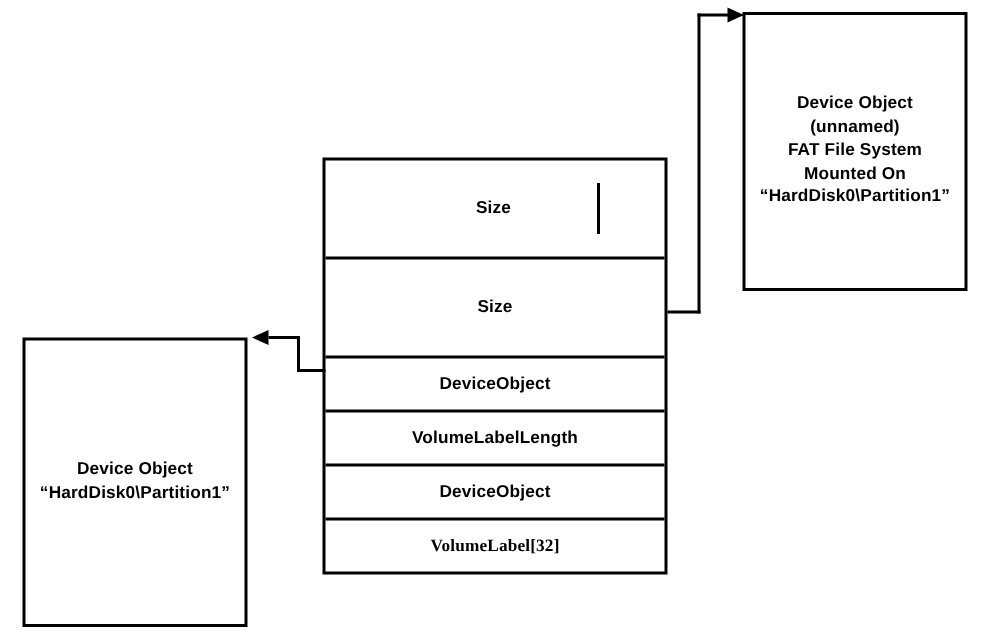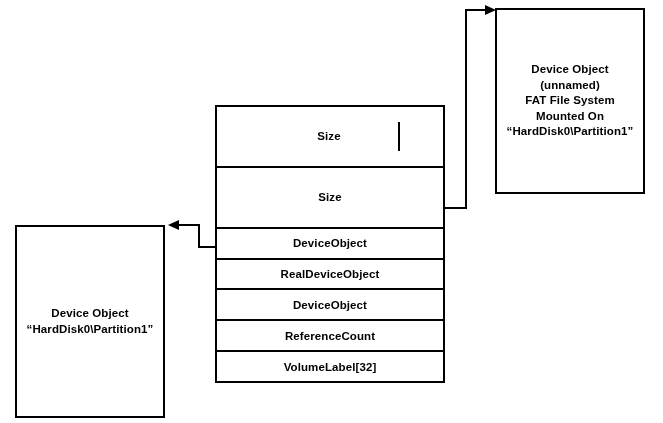--- a/index.html
+++ b/index.html
@@ -52,21 +52,21 @@
     flex-direction: column;
   }
   .struct-row {
     box-sizing: border-box;
     flex: 1 1 0;
     border-bottom: 2px solid #000000;
     display: flex;
     align-items: center;
     justify-content: center;
   }
-  .struct-row:last-child { border-bottom: none; }
+  .struct-row:last-child { border-bottom: none; font-family: Liberation Serif, serif; }
   .struct-row.split { padding: 15px; }
   .struct-cell {
     box-sizing: border-box;
     height: 100%;
     display: flex;
     align-items: center;
     justify-content: center;
     text-align: center;
   }
   .struct-cell.left {
@@ -124,30 +124,27 @@
       <div class="struct-cell right">
         <span class="field-label">Size</span>
       </div>
     </div>
 
     <div class="struct-row">
       <span class="field-label">DeviceObject</span>
     </div>
 
     <div class="struct-row">
-      <span class="field-label">RealDeviceObject</span>
+      <span class="field-label">VolumeLabelLength</span>
     </div>
 
     <div class="struct-row">
       <span class="field-label">DeviceObject</span>
     </div>
 
-    <div class="struct-row">
-      <span class="field-label">ReferenceCount</span>
-    </div>
 
     <div class="struct-row">
       <span class="field-label">VolumeLabel[32]</span>
     </div>
 
   </div>
 
   <div class="obj-box" style="left:495px; top:8px; width:150px; height:186px;">
     <div class="box-text">Device Object
 (unnamed)

